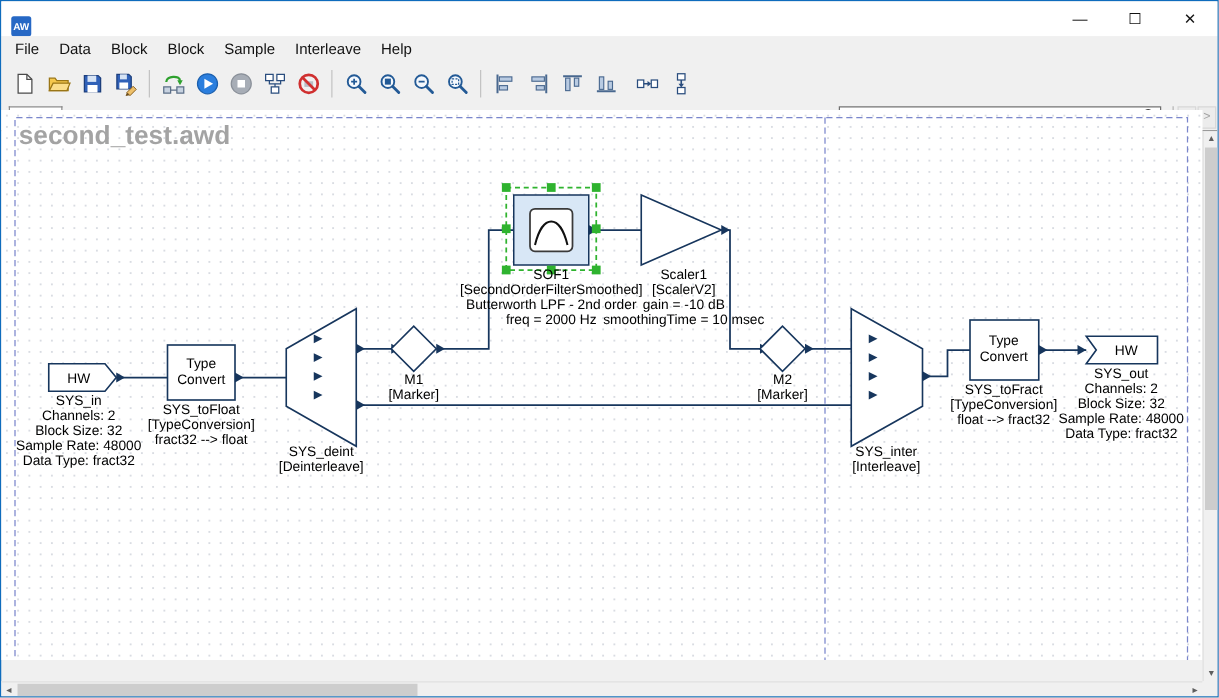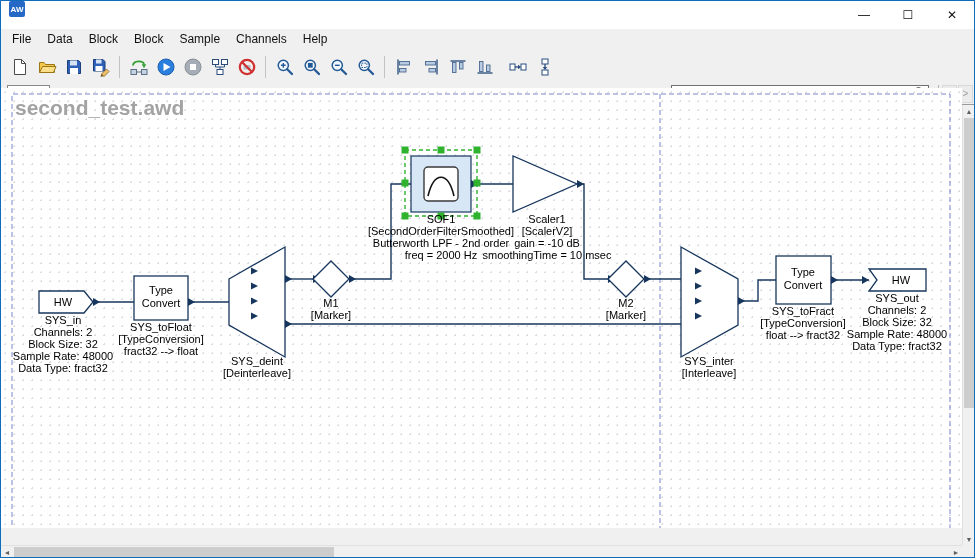--- a/index.html
+++ b/index.html
@@ -1,21 +1,21 @@
 <!DOCTYPE html>
 <html><head>
 <meta charset="utf-8">
 <style>
   *{box-sizing:border-box;margin:0;padding:0;}
   html,body{width:975px;height:558px;}
   body{font-family:"Liberation Sans",sans-serif;font-size:12px;background:#888;}
   .window{position:relative;width:975px;height:558px;border:1px solid #0f6cbd;background:#f0f0f0;overflow:hidden;}
 
   
-  .titlebar{position:absolute;left:0;top:0;width:973px;height:28px;background:#fff;display:flex;align-items:flex-start;}
+  .titlebar{position:absolute;left:0;top:0;width:973px;height:28px;background:#fff;display:flex;align-items:flex-end;}
   .app-icon{width:16px;height:16px;margin:0 7px 0 8px;background:#2668c5;color:#fff;font-size:8px;font-weight:bold;display:flex;align-items:center;justify-content:center;border-radius:2px;flex:none;}
   .title-text{font-size:12px;color:#000;white-space:nowrap;}
   .win-controls{margin-left:auto;display:flex;height:100%;}
   .win-btn{width:44px;height:100%;display:flex;align-items:center;justify-content:center;font-size:12px;color:#111;}
 
   
   .menubar{position:absolute;left:0;top:28px;width:973px;height:22px;background:#f0f0f0;display:flex;align-items:flex-start;padding-left:3px;}
   .menu-item{font-size:12px;padding:3px 8px;color:#111;}
 
   
@@ -66,21 +66,21 @@
       <div class="win-btn">✕</div>
     </div>
   </div>
 
   <div class="menubar">
     <span class="menu-item">File</span>
     <span class="menu-item">Data</span>
     <span class="menu-item">Block</span>
     <span class="menu-item">Block</span>
     <span class="menu-item">Sample</span>
-    <span class="menu-item">Channels</span>
+    <span class="menu-item">Interleave</span>
     <span class="menu-item">Help</span>
   </div>
 
   <div class="toolbar">
     <div class="tb-btn">
       <svg width="20" height="20" viewBox="0 0 20 20">
         <path d="M4.5,2.5 L11.5,2.5 L15.5,6.5 L15.5,17.5 L4.5,17.5 Z" fill="#fff" stroke="#4a4a4a"></path>
         <path d="M11.5,2.5 L11.5,6.5 L15.5,6.5" fill="none" stroke="#4a4a4a"></path>
       </svg>
     </div>

